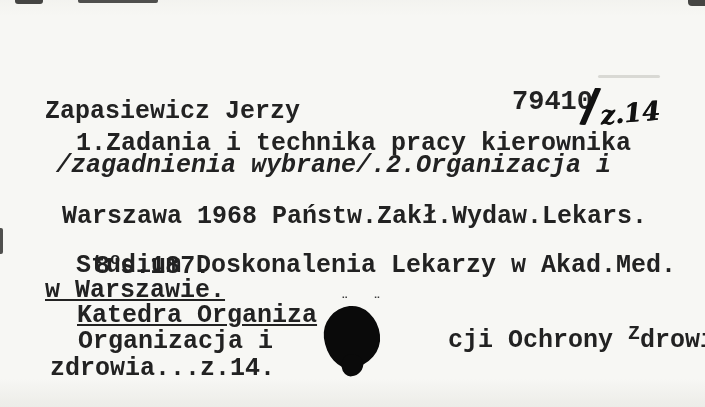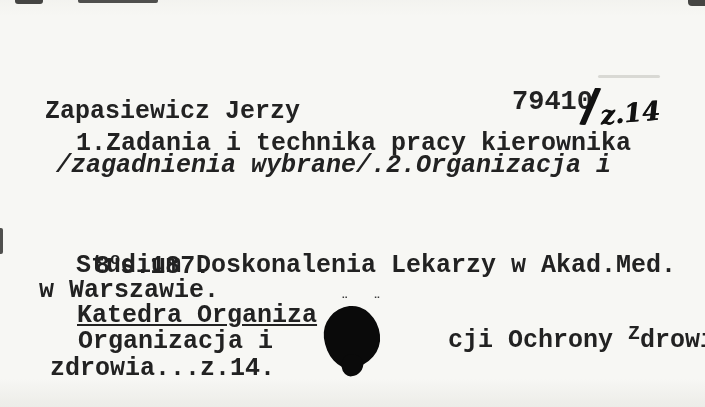--- a/index.html
+++ b/index.html
@@ -106,26 +106,27 @@
     <span class="typed">79410</span>
     <span class="slash">/</span>
     <span class="hand">z.14</span>
   </div>
 
   <div class="tline" style="left:45px; top:99px;">Zapasiewicz Jerzy</div>
 
   <div class="tline" style="left:76px; top:131px;">1.Zadania i technika pracy kierownika</div>
   <div class="tline" style="left:56px; top:153px;font-style:italic;">/zagadnienia wybrane/.2.Organizacja i</div>
 
+  <div class="tline" style="left:62px; top:204px;">Warszawa 1968 Państw.Zakł.Wydaw.Lekars.</div>
   <div class="tline" style="left:35px; top:229px;">
     <span>8</span><span class="sup-o">o</span><span>s.187.</span>
   </div>
 
   <div class="tline" style="left:76px; top:253px;">Studium Doskonalenia Lekarzy w Akad.Med.</div>
-  <div class="tline" style="left:39px; top:278px;">w Warszawie.</div>
+  <div class="tline" style="left:45px; top:278px;text-decoration:underline;">w Warszawie.</div>
 
   <div class="tline" style="left:77px; top:303px;text-decoration:underline;">Katedra Organiza</div>
   <div class="tline" style="left:388px; top:303px;">
     <span>cji Ochrony </span><span class="sup-z">Z</span><span>drowia.</span>
   </div>
 
   <div class="tline" style="left:78px; top:329px;">Organizacja i</div>
   <div class="tline" style="left:50px; top:356px;text-align:right;">zdrowia...z.14.</div>
 
   <div class="stray-dots" style="left:341px; top:299px;">¨ ¨</div>

